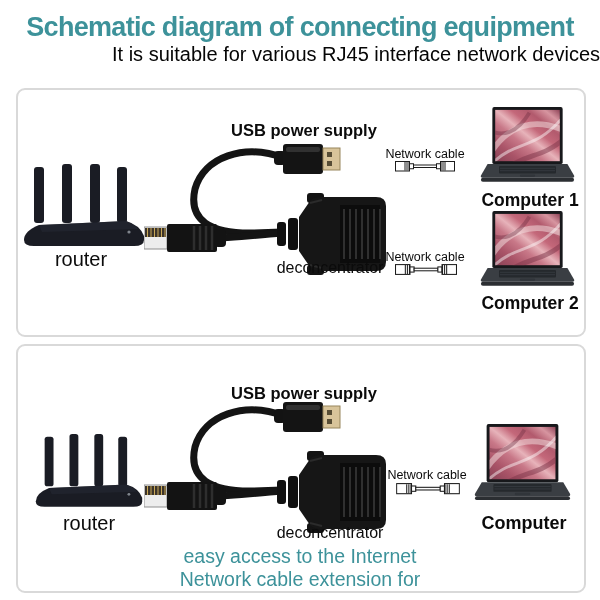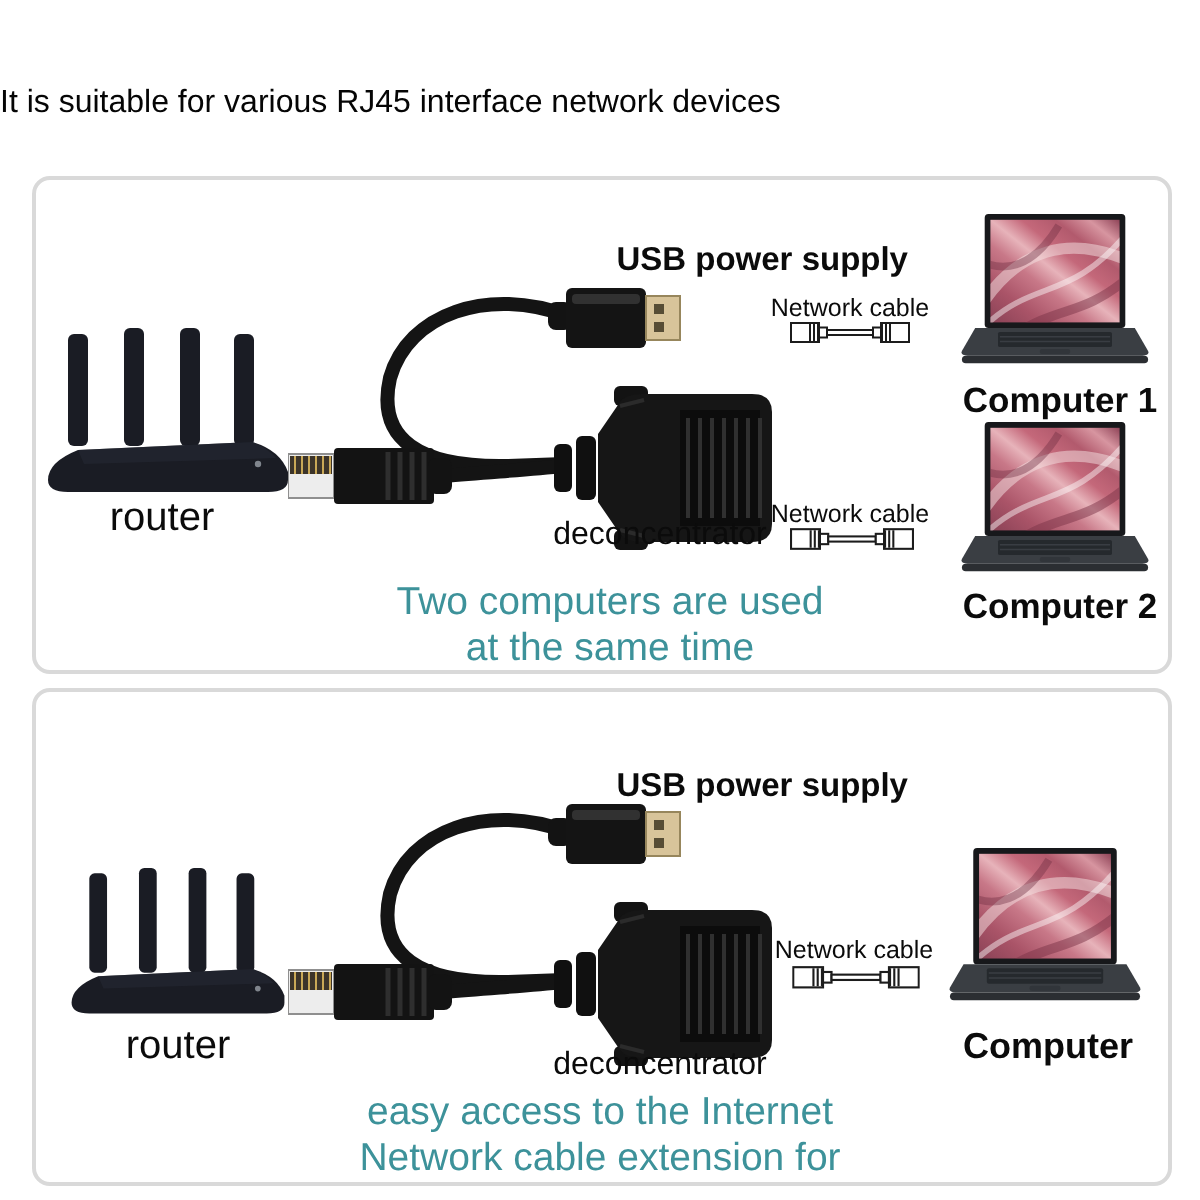--- a/index.html
+++ b/index.html
@@ -5,33 +5,33 @@
   html,body{margin:0;padding:0;background:#ffffff;}
   .canvas{
     position:relative;width:600px;height:600px;background:#ffffff;overflow:hidden;
     font-family:"Liberation Sans","DejaVu Sans",sans-serif;color:#111;
   }
   .page-title{
     position:absolute;left:0;top:12px;width:600px;text-align:center;
     font-size:27px;font-weight:700;letter-spacing:-0.7px;color:#3d929a;white-space:nowrap;
   }
   .subtitle{
-    position:absolute;width:600px;text-align:left;font-size:16px;font-weight:400;color:#050505;
+    position:absolute;width:600px;text-align:right;font-size:20px;font-weight:400;color:#050505;
   }
   .sub1{top:43px;}
   .sub2{top:61px;}
   .panel{
     position:absolute;left:16px;width:570px;height:249px;
     border:2px solid #d9d9d9;border-radius:9px;background:#fff;box-sizing:border-box;
   }
   .panel-1{top:88px;}
   .panel-2{top:344px;}
   .lbl{position:absolute;text-align:center;color:#0b0b0b;white-space:nowrap;}
   .router-lbl{font-size:20px;font-weight:400;}
-  .usb-lbl{font-size:16.5px;font-weight:700;text-align:right;}
+  .usb-lbl{font-size:16.5px;font-weight:700;}
   .deco-lbl{font-size:16px;font-weight:400;}
   .nc-lbl{font-size:12.5px;font-weight:400;}
   .pc-lbl{font-size:17.5px;font-weight:700;}
   .caption{
     position:absolute;text-align:center;color:#3d929a;
     font-size:19.5px;line-height:22.5px;font-weight:400;
   }
   svg.dev{position:absolute;overflow:visible;}
   .hiddefs{position:absolute;width:0;height:0;overflow:hidden;}
 </style>
@@ -120,20 +120,21 @@
       <rect x="142" y="20" width="34" height="5" rx="2" fill="#3d3d3d" opacity="0.7"></rect>
       <rect x="179" y="21" width="17" height="22" fill="#d8c49a" stroke="#97865c" stroke-width="1"></rect>
       <rect x="183" y="25" width="5" height="5" fill="#574d35"></rect>
       <rect x="183" y="34" width="5" height="5" fill="#574d35"></rect>
     </symbol>
   </defs>
 </svg>
 
 <div class="canvas">
 
+  <div class="page-title">Schematic diagram of connecting equipment</div>
   <div class="subtitle sub1">It is suitable for various RJ45 interface network devices</div>
 
   <section class="panel panel-1">
     <svg class="dev" style="left:4px;top:74px;width:124px;height:84px" viewBox="0 0 124 84">
         <use href="#sym-router"></use>
       </svg>
     <div class="lbl router-lbl" style="left:13px;top:158px;width:100px">router</div>
 
     <svg class="dev" style="left:126px;top:37px;width:248px;height:150px" viewBox="0 0 248 150">
         <use href="#sym-splitter"></use>
@@ -154,24 +155,20 @@
     <div class="lbl nc-lbl" style="left:332px;top:160px;width:150px">Network cable</div>
     <svg class="dev" style="left:377px;top:173px;width:62px;height:13px" viewBox="0 0 120 25">
         <use href="#sym-netcable"></use>
       </svg>
 
     <svg class="dev" style="left:462px;top:121px;width:95px;height:78px" viewBox="0 0 100 82">
         <use href="#sym-laptop"></use>
       </svg>
     <div class="lbl pc-lbl" style="left:412px;top:203px;width:200px">Computer 2</div>
 
-    <div class="caption" style="left:137px;top:200px;width:300px">
-      <div>Two computers are used</div>
-      <div>at the same time</div>
-    </div>
   </section>
 
   <section class="panel panel-2">
     <svg class="dev" style="left:16px;top:88px;width:110px;height:74.5px" viewBox="0 0 124 84">
         <use href="#sym-router"></use>
       </svg>
     <div class="lbl router-lbl" style="left:21px;top:166px;width:100px">router</div>
 
     <svg class="dev" style="left:126px;top:39px;width:248px;height:150px" viewBox="0 0 248 150">
         <use href="#sym-splitter"></use>

